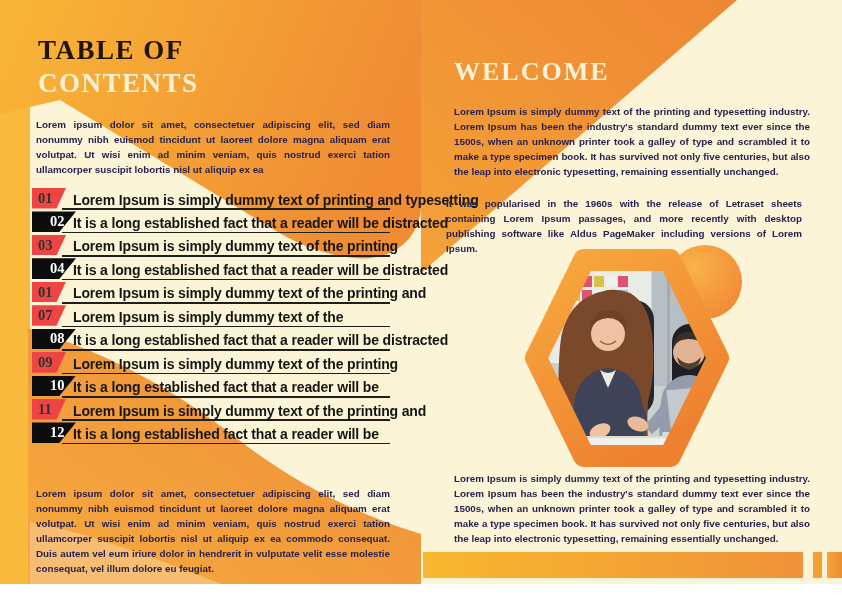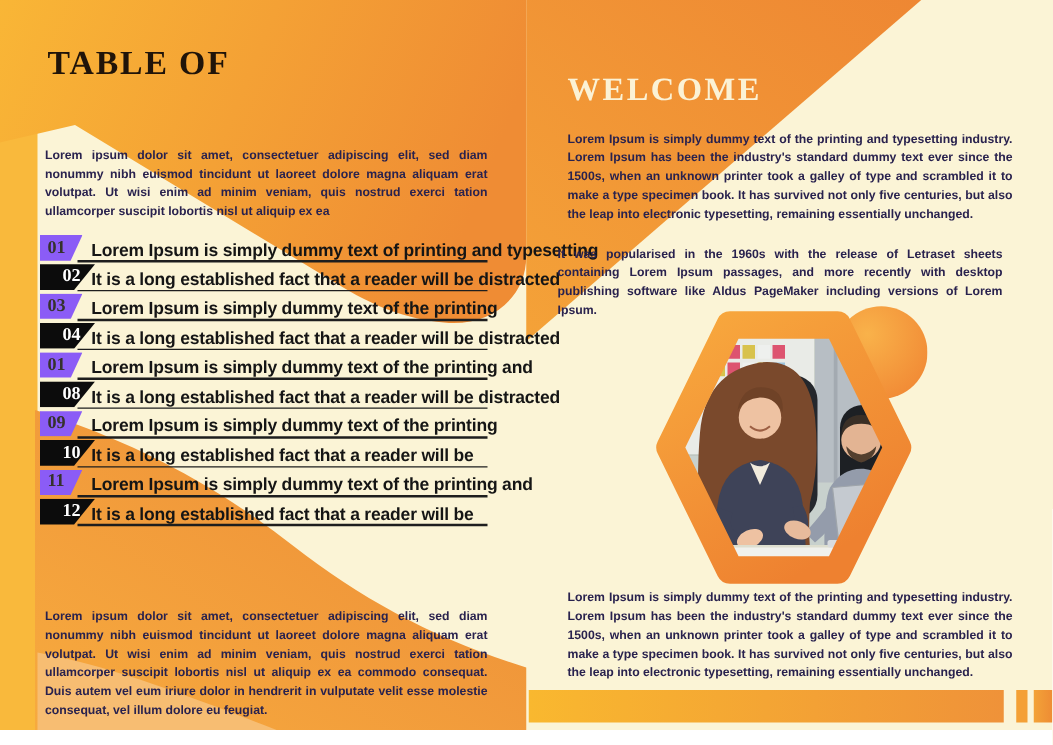--- a/index.html
+++ b/index.html
@@ -22,21 +22,21 @@
   #p-intro{left:36px;top:117px;width:354px;}
   #p-outro{left:36px;top:486px;width:354px;}
   #rp1{left:454px;top:104px;width:356px;}
   #rp2{left:446px;top:196px;width:356px;}
   #rp3{left:454px;top:471px;width:356px;}
   
   #toc{position:absolute;left:32px;top:188px;width:358px;}
   .row{position:relative;height:23.45px;}
   .row::after{content:"";position:absolute;left:30px;right:0;bottom:1.4px;height:1.6px;background:#1e1e1e;}
   .numbox{position:absolute;left:0;top:0;height:20.6px;display:flex;align-items:center;}
-  .row.light .numbox{width:34px;background:#8b5cf6;clip-path:polygon(0 0,100% 0,72% 100%,0 100%);}
+  .row.light .numbox{width:34px;background:#ef4444;clip-path:polygon(0 0,100% 0,72% 100%,0 100%);}
   .row.dark  .numbox{width:44px;background:#0c0c0c;clip-path:polygon(0 0,100% 0,62% 100%,0 100%);}
   .num{font-family:"Liberation Serif",serif;font-weight:700;font-size:14.5px;padding-left:6px;color:#35322c;}
   .row.dark .num{color:#ffffff;padding-left:18px;}
   .rowtxt{
     position:absolute;left:41px;top:3.6px;font-size:14px;font-weight:700;
     letter-spacing:-0.15px;color:#151515;white-space:nowrap;
   }
   
   .bar{position:absolute;top:552px;height:26px;background:linear-gradient(90deg,#F9B82F,#EF9239);}
   #bar-main{left:423px;width:380px;}
@@ -72,20 +72,21 @@
 
     <path d="M28,596 L28,328 C110,354 175,390 235,437 C290,480 350,512 421,534 L421,596 Z" fill="url(#gradSweep)"></path>
 
     <path d="M30,596 L30,522 C95,534 165,562 252,596 Z" fill="#F7BD72"></path>
 
     <path d="M421,0 L737,0 L421,273 Z" fill="url(#gradWedge)"></path>
   </svg>
 
   <h1 id="toc-title" class="h-serif">
     <span>TABLE OF</span><br>
+    <span class="line2">CONTENTS</span>
   </h1>
 
   <p class="body" id="p-intro">Lorem ipsum dolor sit amet, consectetuer adipiscing elit, sed diam nonummy nibh euismod tincidunt ut laoreet dolore magna aliquam erat volutpat. Ut wisi enim ad minim veniam, quis nostrud exerci tation ullamcorper suscipit lobortis nisl ut aliquip ex ea</p>
 
   <div id="toc">
       <div class="row light">
         <div class="numbox">
           <span class="num">01</span>
         </div>
         <span class="rowtxt">Lorem Ipsum is simply dummy text of  printing and typesetting</span>
@@ -106,20 +107,26 @@
         <div class="numbox">
           <span class="num">04</span>
         </div>
         <span class="rowtxt">It is a long established fact that a reader will be distracted</span>
       </div>
       <div class="row light">
         <div class="numbox">
           <span class="num">01</span>
         </div>
         <span class="rowtxt">Lorem Ipsum is simply dummy text of the printing and</span>
+      </div>
+      <div class="row light">
+        <div class="numbox">
+          <span class="num">07</span>
+        </div>
+        <span class="rowtxt">Lorem Ipsum is simply dummy text of the</span>
       </div>
       <div class="row dark">
         <div class="numbox">
           <span class="num">08</span>
         </div>
         <span class="rowtxt">It is a long established fact that a reader will be distracted</span>
       </div>
       <div class="row light">
         <div class="numbox">
           <span class="num">09</span>

